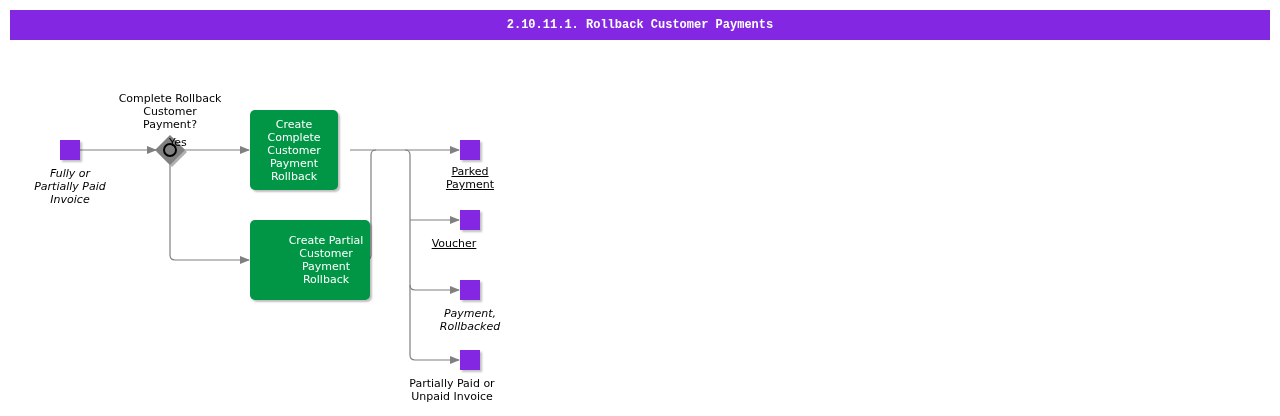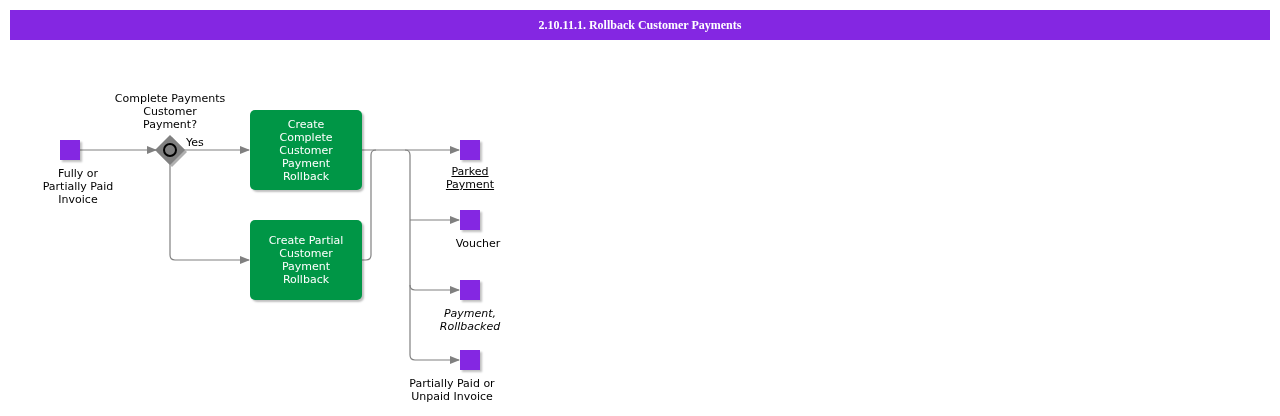--- a/index.html
+++ b/index.html
@@ -1,23 +1,23 @@
 <!DOCTYPE html>
 <html><head>
 <meta charset="utf-8">
 <style>
   html, body { margin: 0; padding: 0; background: #ffffff; }
   body { width: 1280px; height: 416px; position: relative; overflow: hidden;
          font-family: "DejaVu Sans", sans-serif; }
   .title-bar { position: absolute; left: 10px; top: 10px; width: 1260px; height: 30px;
-               background: #8427e2; color: #ffffff; font-family: Liberation Serif, serif;
+               background: #8427e2; color: #ffffff; font-family: Liberation Mono, monospace;
                font-weight: bold; font-size: 12px; line-height: 30px; text-align: center; }
   svg.canvas { position: absolute; left: 0; top: 0; }
   .label { position: absolute; font-size: 11px; color: #000; text-align: center; line-height: 13px; white-space: pre-line; }
-  .task { position: absolute; width: 112px; height: 80px; background: #009646; border-radius: 5px;
+  .task { position: absolute; width: 88px; height: 80px; background: #009646; border-radius: 5px;
           color: #ffffff; font-size: 11px; line-height: 13px; text-align: center;
           display: flex; align-items: center; justify-content: center; white-space: pre-line;
           box-shadow: 2px 2px 2px rgba(0,0,0,0.25); }
   .event { position: absolute; width: 20px; height: 20px; background: #8427e2;
            box-shadow: 2px 2px 2px rgba(0,0,0,0.25); }
 </style>
 </head>
 <body>
 
 <div class="title-bar">2.10.11.1. Rollback Customer Payments</div>
@@ -39,46 +39,46 @@
     <path d="M410,285 Q410,290 415,290 L459,290" marker-end="url(#arr)"></path>
   </g>
   <g>
     <polygon points="172,137 187,152 172,167 157,152" fill="#b0b0b0"></polygon>
     <polygon points="170,135 185,150 170,165 155,150" fill="#808080"></polygon>
     <circle cx="170" cy="150" r="6" fill="none" stroke="#000" stroke-width="2"></circle>
   </g>
 </svg>
 
 <div class="event" style="left:60px;top:140px;"></div>
-<div class="label" style="left:28px;top:167px;width:100px;">Fully or
+<div class="label" style="left:20px;top:167px;width:100px;font-style:italic;">Fully or
 Partially Paid
 Invoice</div>
 
-<div class="label" style="left:100px;top:92px;width:140px;">Complete Payments
+<div class="label" style="left:100px;top:92px;width:140px;">Complete Rollback
 Customer
 Payment?</div>
 <div style="position:absolute;left:155px;top:135px;width:30px;height:30px;"></div>
-<div class="label" style="left:186px;top:136px;width:24px;text-align:left;">Yes</div>
+<div class="label" style="left:169px;top:136px;width:24px;text-align:left;">Yes</div>
 
 <div class="task" style="left:250px;top:110px;">Create
 Complete
 Customer
 Payment
 Rollback</div>
-<div class="task" style="left:250px;top:220px;">Create Partial
+<div class="task" style="left:250px;top:220px;padding-left:32px;">Create Partial
 Customer
 Payment
 Rollback</div>
 
 <div class="event" style="left:460px;top:140px;"></div>
 <div class="label" style="left:420px;top:165px;width:100px;text-decoration:underline;">Parked
 Payment</div>
 
 <div class="event" style="left:460px;top:210px;"></div>
-<div class="label" style="left:428px;top:237px;width:100px;">Voucher</div>
+<div class="label" style="left:404px;top:237px;width:100px;text-decoration:underline;">Voucher</div>
 
 <div class="event" style="left:460px;top:280px;"></div>
 <div class="label" style="left:420px;top:307px;width:100px;font-style:italic;">Payment,
 Rollbacked</div>
 
 <div class="event" style="left:460px;top:350px;"></div>
 <div class="label" style="left:392px;top:377px;width:120px;">Partially Paid or
 Unpaid Invoice</div>
 
 </body></html>

